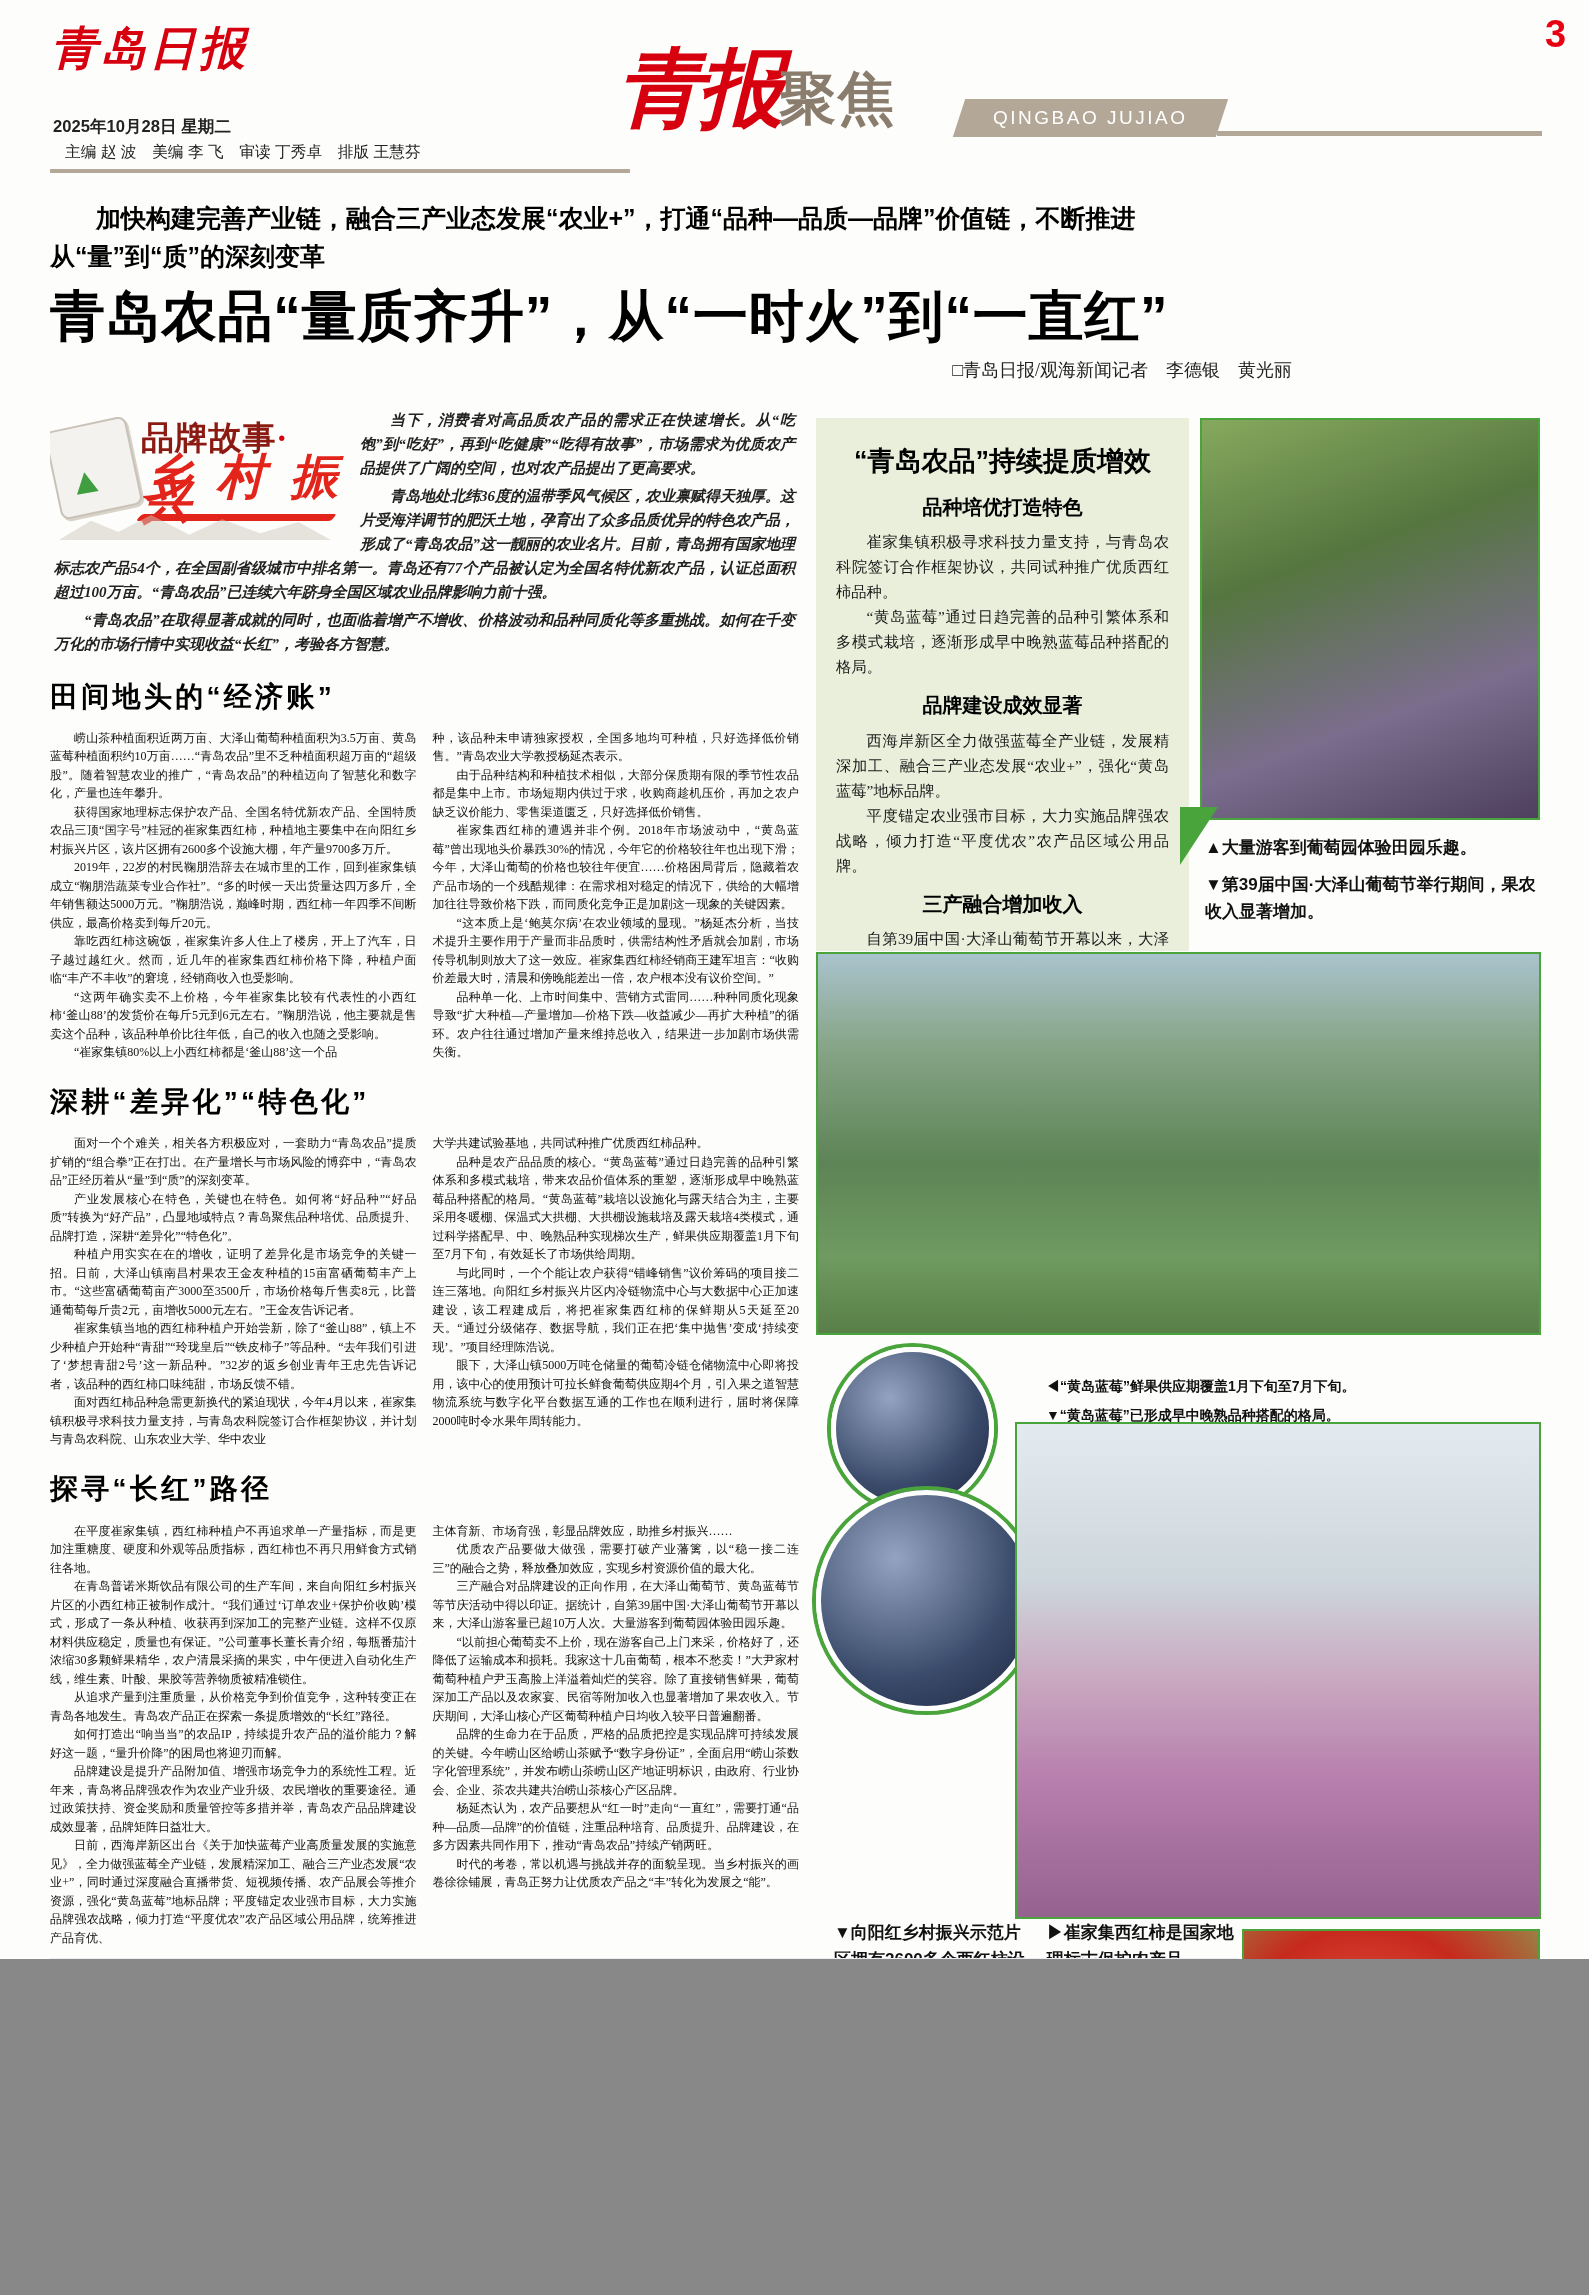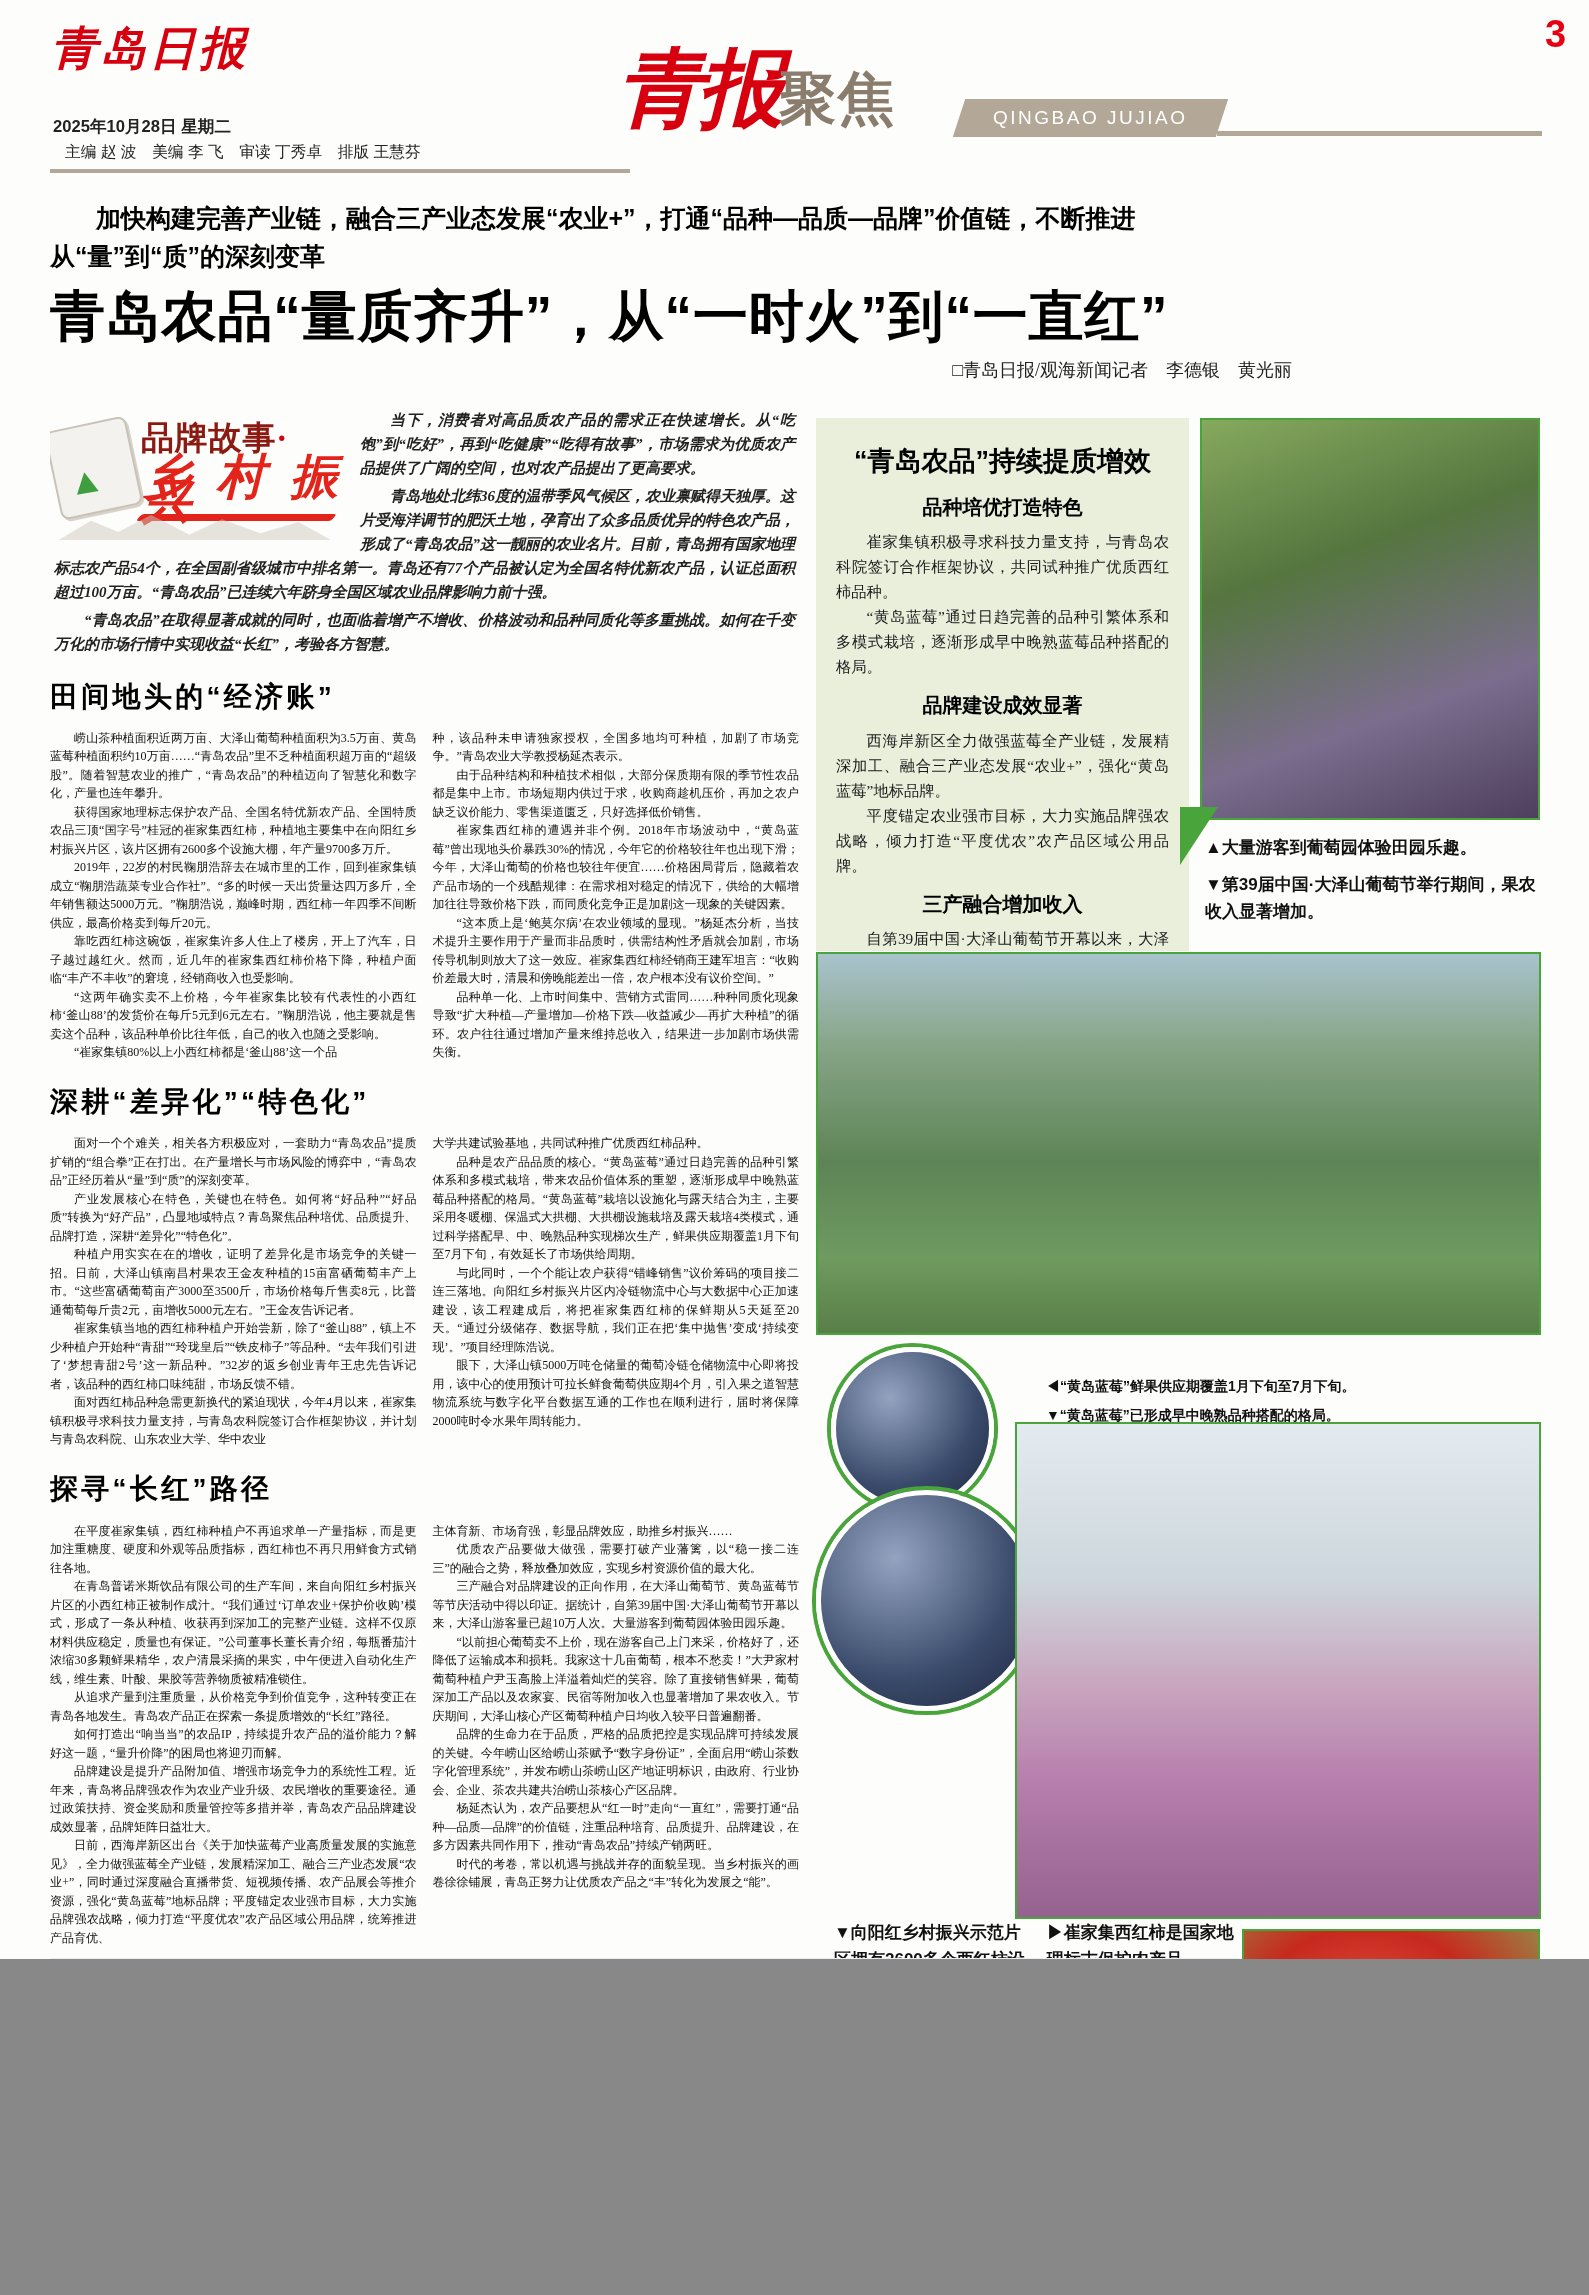--- a/index.html
+++ b/index.html
@@ -146,21 +146,21 @@
     <div class="cols">
       <div class="col">
         <p>崂山茶种植面积近两万亩、大泽山葡萄种植面积为3.5万亩、黄岛蓝莓种植面积约10万亩……“青岛农品”里不乏种植面积超万亩的“超级股”。随着智慧农业的推广，“青岛农品”的种植迈向了智慧化和数字化，产量也连年攀升。</p>
         <p>获得国家地理标志保护农产品、全国名特优新农产品、全国特质农品三顶“国字号”桂冠的崔家集西红柿，种植地主要集中在向阳红乡村振兴片区，该片区拥有2600多个设施大棚，年产量9700多万斤。</p>
         <p>2019年，22岁的村民鞠朋浩辞去在城市里的工作，回到崔家集镇成立“鞠朋浩蔬菜专业合作社”。“多的时候一天出货量达四万多斤，全年销售额达5000万元。”鞠朋浩说，巅峰时期，西红柿一年四季不间断供应，最高价格卖到每斤20元。</p>
         <p>靠吃西红柿这碗饭，崔家集许多人住上了楼房，开上了汽车，日子越过越红火。然而，近几年的崔家集西红柿价格下降，种植户面临“丰产不丰收”的窘境，经销商收入也受影响。</p>
         <p>“这两年确实卖不上价格，今年崔家集比较有代表性的小西红柿‘釜山88’的发货价在每斤5元到6元左右。”鞠朋浩说，他主要就是售卖这个品种，该品种单价比往年低，自己的收入也随之受影响。</p>
         <p>“崔家集镇80%以上小西红柿都是‘釜山88’这一个品</p>
       </div>
       <div class="col">
-        <p class="cont">种，该品种未申请独家授权，全国多地均可种植，加剧了市场竞争。”青岛农业大学教授杨延杰表示。</p>
+        <p class="cont">种，该品种未申请独家授权，全国多地均可种植，只好选择低价销售。”青岛农业大学教授杨延杰表示。</p>
         <p>由于品种结构和种植技术相似，大部分保质期有限的季节性农品都是集中上市。市场短期内供过于求，收购商趁机压价，再加之农户缺乏议价能力、零售渠道匮乏，只好选择低价销售。</p>
         <p>崔家集西红柿的遭遇并非个例。2018年市场波动中，“黄岛蓝莓”曾出现地头价暴跌30%的情况，今年它的价格较往年也出现下滑；今年，大泽山葡萄的价格也较往年便宜……价格困局背后，隐藏着农产品市场的一个残酷规律：在需求相对稳定的情况下，供给的大幅增加往往导致价格下跌，而同质化竞争正是加剧这一现象的关键因素。</p>
         <p>“这本质上是‘鲍莫尔病’在农业领域的显现。”杨延杰分析，当技术提升主要作用于产量而非品质时，供需结构性矛盾就会加剧，市场传导机制则放大了这一效应。崔家集西红柿经销商王建军坦言：“收购价差最大时，清晨和傍晚能差出一倍，农户根本没有议价空间。”</p>
         <p>品种单一化、上市时间集中、营销方式雷同……种种同质化现象导致“扩大种植—产量增加—价格下跌—收益减少—再扩大种植”的循环。农户往往通过增加产量来维持总收入，结果进一步加剧市场供需失衡。</p>
       </div>
     </div>
 
     <div class="sec-head">深耕“差异化”“特色化”</div>
     <div class="cols">
       <div class="col">

